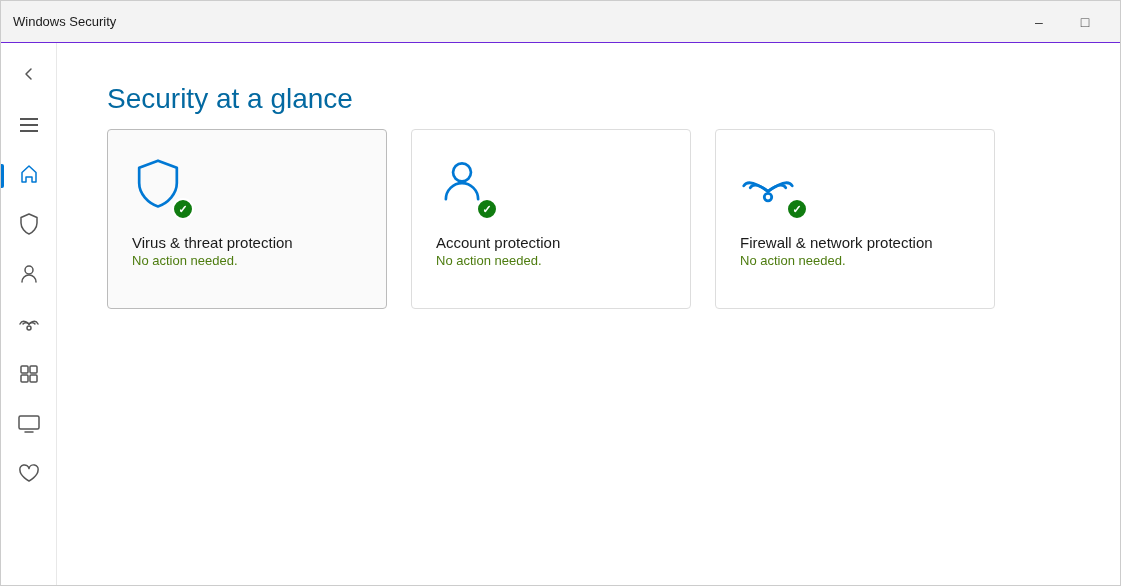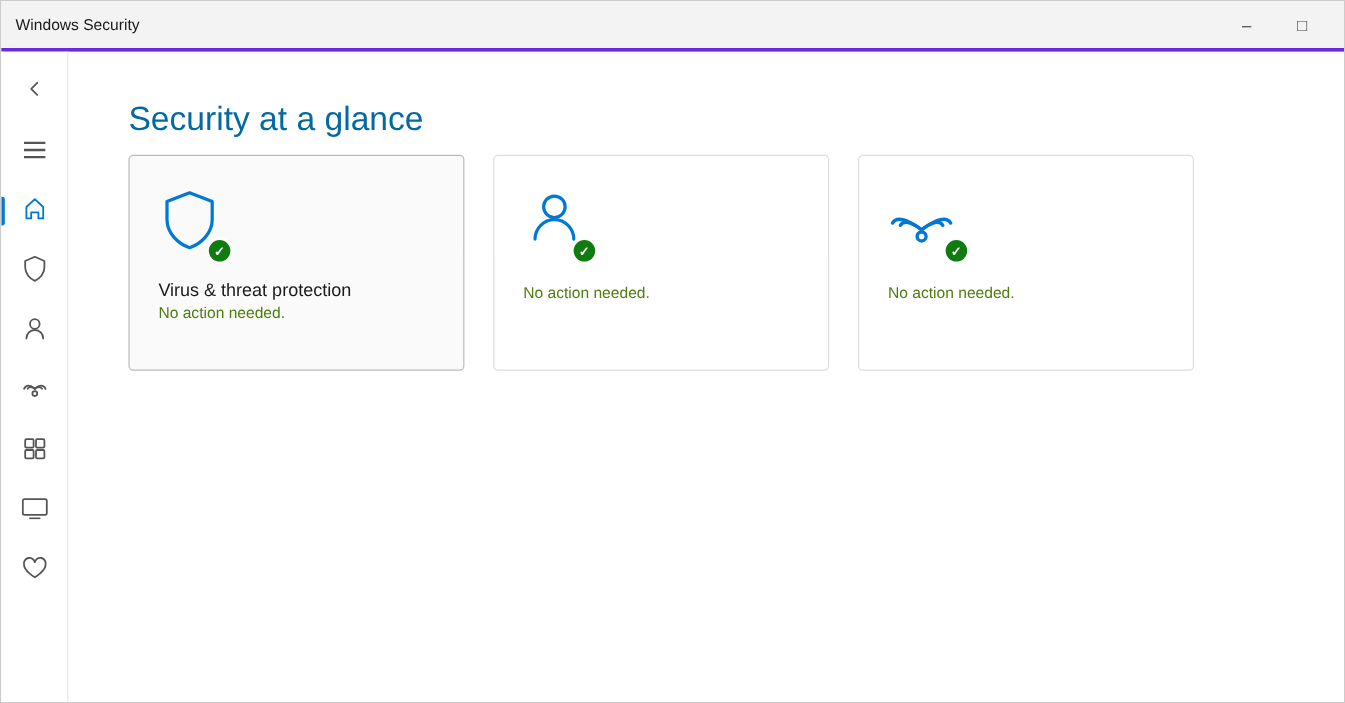--- a/index.html
+++ b/index.html
@@ -2,21 +2,21 @@
 <html><head>
   <meta charset="utf-8">
   <style>
     * { box-sizing: border-box; margin: 0; padding: 0; }
     body { font-family: 'Segoe UI', Arial, sans-serif; background: #fff; width: 1121px; height: 586px; overflow: hidden; display: flex; flex-direction: column; border: 1px solid #ccc; }
 
     
     .title-bar {
       display: flex; align-items: center; justify-content: space-between;
       background: #f3f3f3; height: 42px; padding: 0 12px;
-      border-bottom: 3px solid #6d28d9; flex-shrink: 0;
+      border-bottom: 1px solid #6d28d9; flex-shrink: 0;
     }
     .title-bar-left { display: flex; align-items: center; gap: 10px; }
     .title-bar-title { font-size: 13px; color: #1a1a1a; }
     .title-bar-controls { display: flex; gap: 0; }
     .title-bar-btn {
       width: 46px; height: 42px; display: flex; align-items: center; justify-content: center;
       cursor: pointer; background: transparent; border: none; font-size: 14px; color: #444;
     }
 
     
@@ -184,36 +184,38 @@
 
       <div class="card">
         <div style="position:relative; display:inline-block; width:60px; height:60px;">
           <svg class="person-svg" viewBox="0 0 52 58" fill="none" xmlns="http://www.w3.org/2000/svg">
             <circle cx="26" cy="16" r="10" stroke="#0078d4" stroke-width="3" fill="none"></circle>
             <path d="M8 46c0-9.94 8.059-18 18-18s18 8.06 18 18" stroke="#0078d4" stroke-width="3" fill="none" stroke-linecap="round"></path>
           </svg>
           <div class="check-badge"></div>
         </div>
         <div class="card-text-group">
+          <span class="card-label">Account protection</span>
           <span class="card-status">No action needed.</span>
         </div>
       </div>
 
       <div class="card">
         <div style="position:relative; display:inline-block; width:66px; height:60px;">
           <svg class="wifi-svg" viewBox="0 0 60 52" fill="none" xmlns="http://www.w3.org/2000/svg">
             <path d="M30 34 C30 34 10 18 4 28" stroke="#0078d4" stroke-width="3" fill="none" stroke-linecap="round"></path>
             <path d="M30 34 C30 34 50 18 56 28" stroke="#0078d4" stroke-width="3" fill="none" stroke-linecap="round"></path>
             <path d="M30 34 C30 34 16 22 11 30" stroke="#0078d4" stroke-width="3" fill="none" stroke-linecap="round"></path>
             <path d="M30 34 C30 34 44 22 49 30" stroke="#0078d4" stroke-width="3" fill="none" stroke-linecap="round"></path>
             <circle cx="30" cy="40" r="4" stroke="#0078d4" stroke-width="3" fill="none"></circle>
           </svg>
           <div class="check-badge" style="bottom:-2px; right:-2px;"></div>
         </div>
         <div class="card-text-group">
+          <span class="card-label">Firewall &amp; network protection</span>
           <span class="card-status">No action needed.</span>
         </div>
       </div>
 
     </div>
   </main>
 
 </div>
 
 </body></html>

